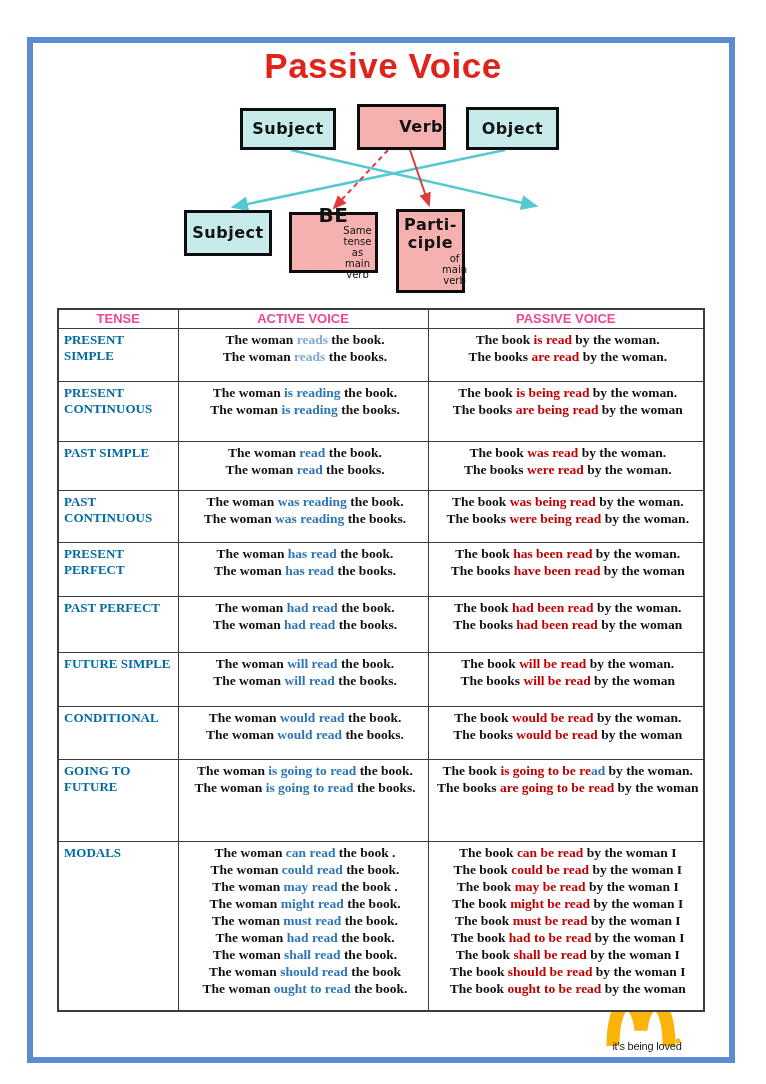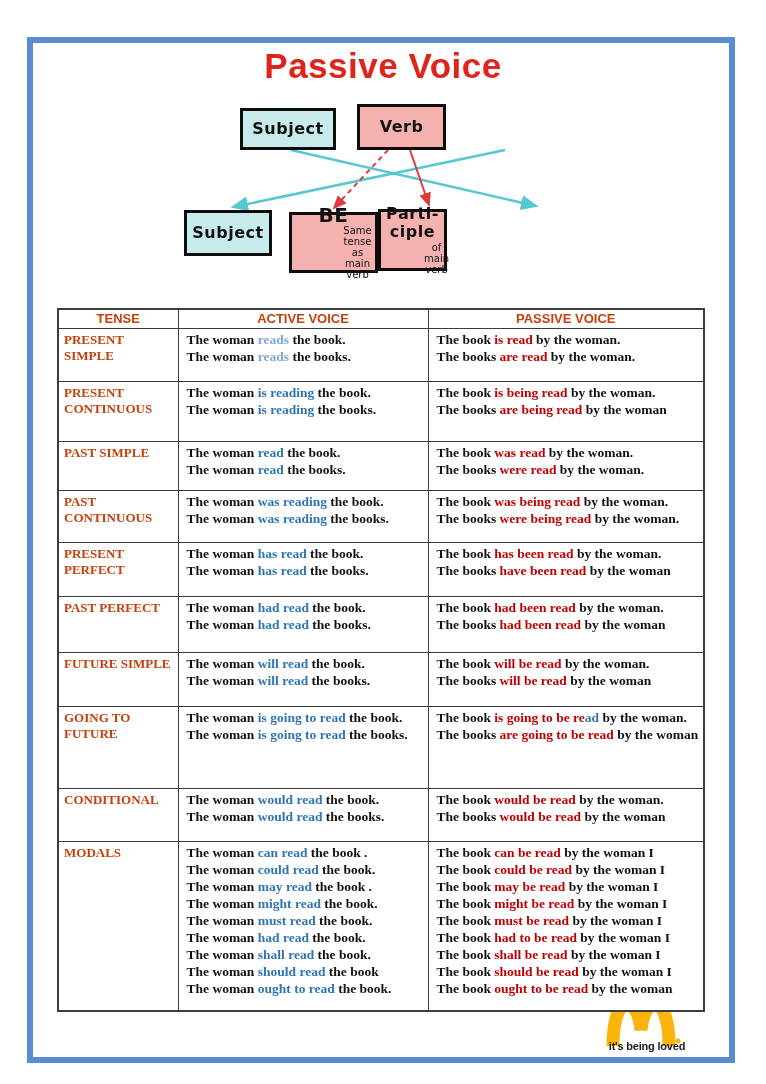--- a/index.html
+++ b/index.html
@@ -31,42 +31,42 @@
     position:absolute; left:57px; top:308px; z-index:3;
     border-collapse:collapse; table-layout:fixed; width:646px;
     background:#ffffff;
   }
   .tense-table th, .tense-table td {
     border:1px solid #3c3c3c; vertical-align:top; overflow:hidden;
   }
   .tense-table { border:2px solid #3c3c3c; }
   .tense-table th {
     height:19px; font-size:13px; font-weight:bold; text-align:center;
-    vertical-align:middle; color:#c2410c; padding:1px 2px;
+    vertical-align:middle; color:#ec4899; padding:1px 2px;
     font-family:"Liberation Sans", sans-serif;
   }
   .col-tense  { width:120px; }
   .col-active { width:250px; }
   .col-passive{ width:276px; }
   .tense-cell {
     font-family:"Liberation Serif", serif; font-weight:bold; font-size:13px;
-    color:#c2410c; padding:3px 4px 0 5px; line-height:16px;
-  }
-  .active-cell, .passive-cell { padding:2px 4px 0 8px; }
+    color:#0369a1; padding:3px 4px 0 5px; line-height:16px;
+  }
+  .active-cell, .passive-cell { padding:2px 4px 0 8px;text-align:center; }
   .sentence {
     font-family:"Liberation Serif", serif; font-weight:bold; font-size:13.5px;
     line-height:17px; color:#111;
   }
   .seg-k  { color:#111111; }
   .seg-b  { color:#2e75b6; }
   .seg-lb { color:#7fa8d9; }
   .seg-r  { color:#c00000; }
   .slogan {
     position:absolute; left:592px; top:1040px; width:110px; text-align:center;
-    font-size:11px; font-weight:bold; color:#1a1a1a; z-index:6; letter-spacing:-0.2px;
+    font-size:11px; font-weight:normal; color:#1a1a1a; z-index:6; letter-spacing:-0.2px;
   }
   .watermark {
     position:absolute; left:583px; top:1036px; z-index:5;
     font-size:20px; font-weight:bold; color:#a6a6a6; opacity:0.85; letter-spacing:0.5px;
   }
 </style>
 </head>
 <body>
 
 <div class="page">
@@ -90,32 +90,35 @@
     <line x1="410" y1="150" x2="429" y2="205" stroke="#e03a3a" stroke-width="2" marker-end="url(#arr-red)"></line>
     <g>
       <path d="M 613 1046 C 613 993, 637 993, 641 1030 C 645 993, 669 993, 669 1046" stroke="#fbb50a" stroke-width="13" fill="none"></path>
       <circle cx="678" cy="1041" r="2.5" fill="#fbb50a"></circle>
     </g>
   </svg>
 
   <div class="dbox blue" style="left:240px; top:108px; width:96px; height:42px;">
     <div class="main">Subject</div>
   </div>
-  <div class="dbox pink" style="left:357px; top:104px; width:89px; height:46px;">
+  <div class="dbox pink" style="left:357px; top:104px; width:89px; height:46px;align-items:flex-end;">
     <div class="main">Verb</div>
+  </div>
+  <div class="dbox blue" style="left:466px; top:107px; width:93px; height:43px;">
+    <div class="main">Object</div>
   </div>
 
   <div class="dbox blue" style="left:184px; top:210px; width:88px; height:46px;">
     <div class="main">Subject</div>
   </div>
   <div class="dbox pink" style="left:289px; top:212px; width:89px; height:61px;">
     <div class="main" style="font-size:20px;">BE</div>
     <div class="sub">Same tense as main verb</div>
   </div>
-  <div class="dbox pink" style="left:378px; top:209px; width:69px; height:62px;">
+  <div class="dbox pink" style="left:396px; top:209px; width:69px; height:84px;">
     <div class="main">Parti-ciple</div>
     <div class="sub">of main verb</div>
   </div>
 
   <table class="tense-table">
     <colgroup>
       <col class="col-tense">
         <col class="col-active">
         <col class="col-passive">
     </colgroup>
@@ -197,40 +200,40 @@
           <td class="tense-cell">FUTURE SIMPLE</td>
           <td class="active-cell">
             <div class="sentence"><span class="seg-k">The woman </span><span class="seg-b">will read</span><span class="seg-k"> the book.</span></div>
             <div class="sentence"><span class="seg-k">The woman </span><span class="seg-b">will read</span><span class="seg-k"> the books.</span></div>
           </td>
           <td class="passive-cell">
             <div class="sentence"><span class="seg-k">The book </span><span class="seg-r">will be read</span><span class="seg-k"> by the woman.</span></div>
             <div class="sentence"><span class="seg-k">The books </span><span class="seg-r">will be read</span><span class="seg-k"> by the woman</span></div>
           </td>
         </tr>
+        <tr style="height: 53px;">
+          <td class="tense-cell">CONDITIONAL</td>
+          <td class="active-cell">
+            <div class="sentence"><span class="seg-k">The woman </span><span class="seg-b">would read</span><span class="seg-k"> the book.</span></div>
+            <div class="sentence"><span class="seg-k">The woman </span><span class="seg-b">would read</span><span class="seg-k"> the books.</span></div>
+          </td>
+          <td class="passive-cell">
+            <div class="sentence"><span class="seg-k">The book </span><span class="seg-r">would be read</span><span class="seg-k"> by the woman.</span></div>
+            <div class="sentence"><span class="seg-k">The books </span><span class="seg-r">would be read</span><span class="seg-k"> by the woman</span></div>
+          </td>
+        </tr>
         <tr style="height: 82px;">
           <td class="tense-cell">GOING TO FUTURE</td>
           <td class="active-cell">
             <div class="sentence"><span class="seg-k">The woman </span><span class="seg-b">is going to read</span><span class="seg-k"> the book.</span></div>
             <div class="sentence"><span class="seg-k">The woman </span><span class="seg-b">is going to read</span><span class="seg-k"> the books.</span></div>
           </td>
           <td class="passive-cell">
             <div class="sentence"><span class="seg-k">The book </span><span class="seg-r">is going to be re</span><span class="seg-b">ad</span><span class="seg-k"> by the woman.</span></div>
             <div class="sentence"><span class="seg-k">The books </span><span class="seg-r">are going to be read</span><span class="seg-k"> by the woman</span></div>
-          </td>
-        </tr>
-        <tr style="height: 53px;">
-          <td class="tense-cell">CONDITIONAL</td>
-          <td class="active-cell">
-            <div class="sentence"><span class="seg-k">The woman </span><span class="seg-b">would read</span><span class="seg-k"> the book.</span></div>
-            <div class="sentence"><span class="seg-k">The woman </span><span class="seg-b">would read</span><span class="seg-k"> the books.</span></div>
-          </td>
-          <td class="passive-cell">
-            <div class="sentence"><span class="seg-k">The book </span><span class="seg-r">would be read</span><span class="seg-k"> by the woman.</span></div>
-            <div class="sentence"><span class="seg-k">The books </span><span class="seg-r">would be read</span><span class="seg-k"> by the woman</span></div>
           </td>
         </tr>
         <tr style="height: 170px; border-radius: 15px;">
           <td class="tense-cell">MODALS</td>
           <td class="active-cell">
             <div class="sentence"><span class="seg-k">The woman </span><span class="seg-b">can read</span><span class="seg-k"> the book .</span></div>
             <div class="sentence"><span class="seg-k">The woman </span><span class="seg-b">could read</span><span class="seg-k"> the book.</span></div>
             <div class="sentence"><span class="seg-k">The woman </span><span class="seg-b">may read</span><span class="seg-k"> the book .</span></div>
             <div class="sentence"><span class="seg-k">The woman </span><span class="seg-b">might read</span><span class="seg-k"> the book.</span></div>
             <div class="sentence"><span class="seg-k">The woman </span><span class="seg-b">must read</span><span class="seg-k"> the book.</span></div>

